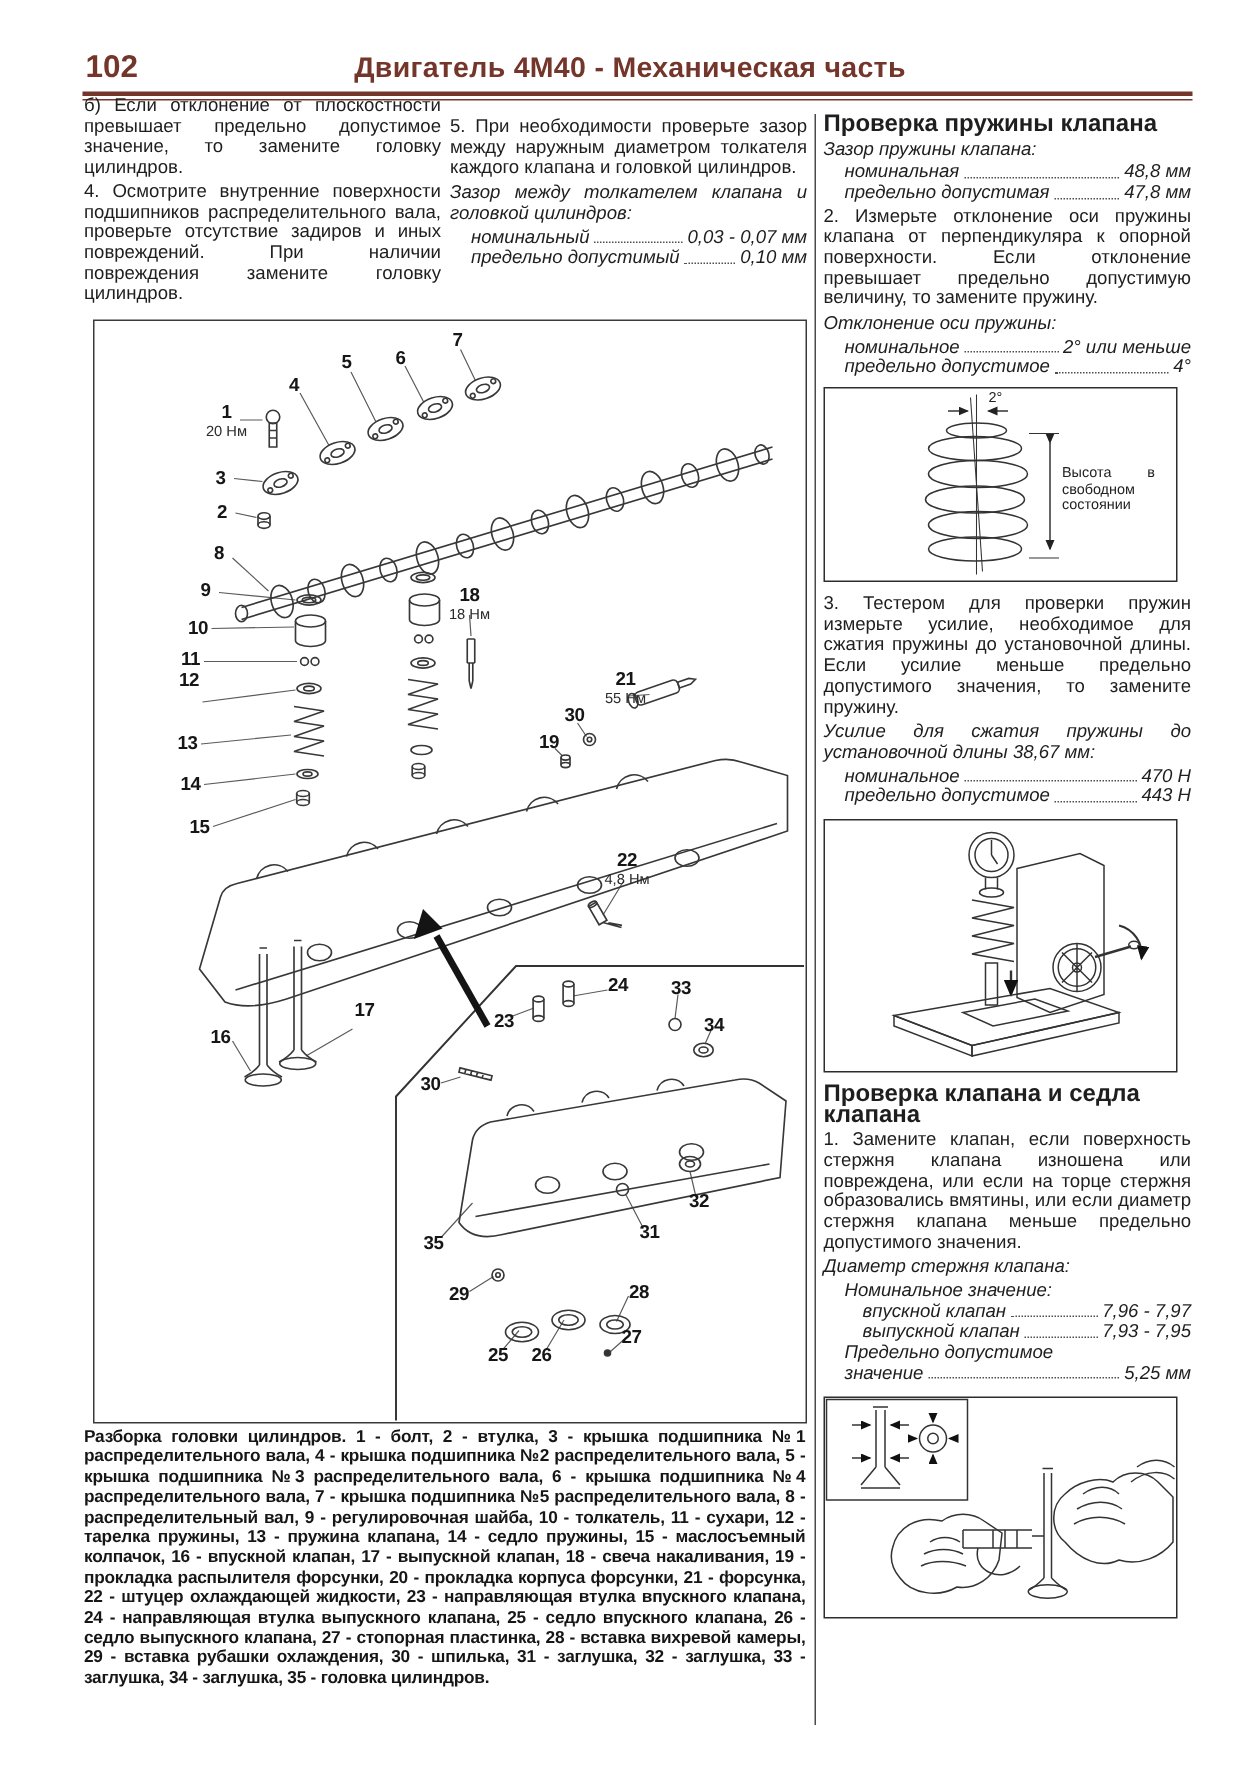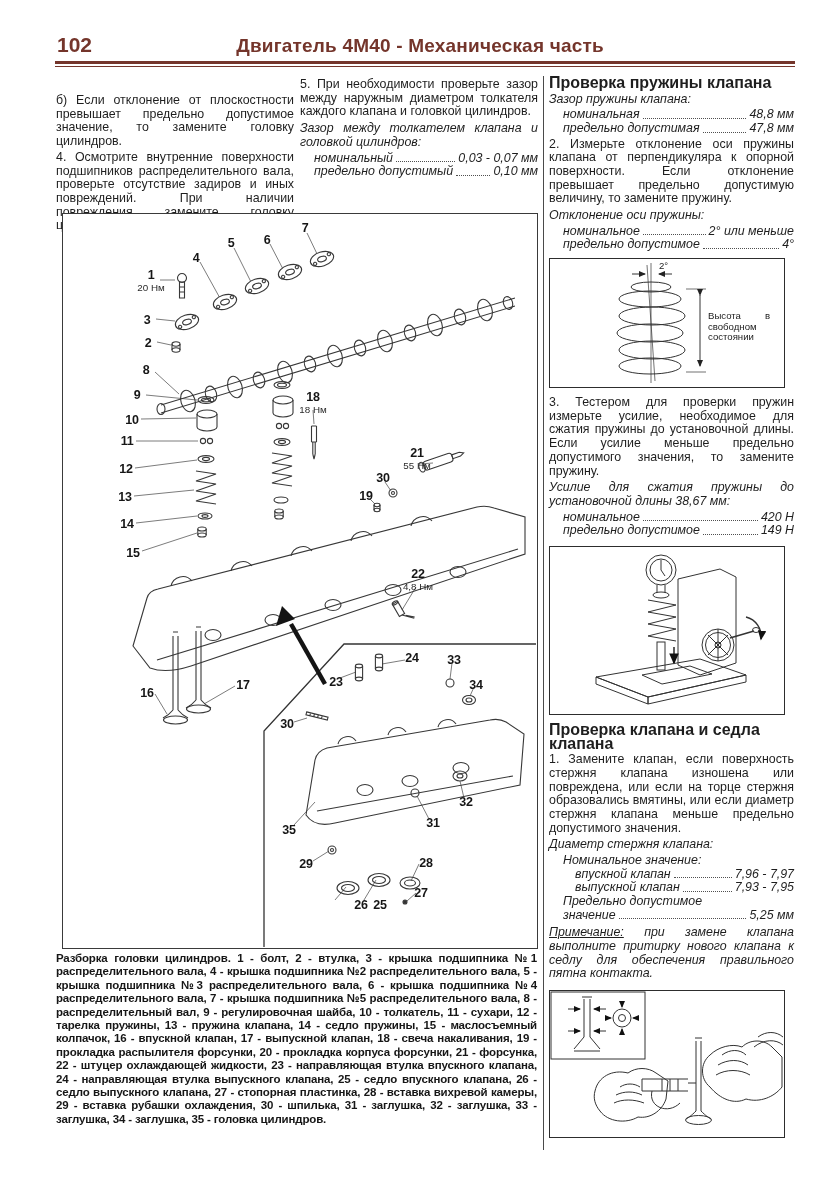--- a/index.html
+++ b/index.html
@@ -7,21 +7,21 @@
         font-family:"Liberation Sans",sans-serif;color:#1e1e1e;overflow:hidden;}
   
   .hdr-num{position:absolute;left:57px;top:33px;font-size:21px;font-weight:bold;color:#74352b;}
   .hdr-title{position:absolute;left:110px;top:35px;width:620px;text-align:center;
              font-size:19px;font-weight:bold;color:#74352b;letter-spacing:0.2px;}
   .rule1{position:absolute;left:55px;top:61px;width:740px;height:3px;background:#74352b;}
   .rule2{position:absolute;left:55px;top:66px;width:740px;height:1px;background:#74352b;}
   .vrule{position:absolute;left:543px;top:76px;width:1px;height:1074px;background:#4a4a4a;}
   
   .col{position:absolute;font-size:12.4px;line-height:13.7px;text-align:justify;}
-  #col1{left:56px;top:94px;width:238px;}
+  #col1{left:56px;top:64px;width:238px;}
   #col2{left:300px;top:78px;width:238px;}
   #col3{left:549px;top:76px;width:245px;}
   p.block{margin:0 0 2px 0;}
   .hang{margin-left:18px;}
   .it{font-style:italic;}
   h3.sec{font-size:16px;font-weight:bold;margin:0 0 3px 0;text-align:left;}
   .spec{display:flex;align-items:flex-end;font-style:italic;margin-left:14px;line-height:13.6px;}
   .spec.deep{margin-left:26px;}
   .spec .lbl{white-space:nowrap;}
   .spec .dots{flex:1;border-bottom:1.5px dotted #4f4f4f;margin:0 3px 3px 3px;min-width:8px;}
@@ -263,41 +263,41 @@
         <span class="callout" style="left: 84px; top: 105px;"><b>3</b></span>
         <span class="callout" style="left: 85px; top: 128px;"><b>2</b></span>
         <span class="callout" style="left: 133px; top: 43px;"><b>4</b></span>
         <span class="callout" style="left: 168px; top: 28px;"><b>5</b></span>
         <span class="callout" style="left: 204px; top: 25px;"><b>6</b></span>
         <span class="callout" style="left: 242px; top: 13px;"><b>7</b></span>
         <span class="callout" style="left: 83px; top: 155px;"><b>8</b></span>
         <span class="callout" style="left: 74px; top: 180px;"><b>9</b></span>
         <span class="callout" style="left: 69px; top: 205px; text-align: center;"><b>10</b></span>
         <span class="callout" style="left: 64px; top: 226px;"><b>11</b></span>
-        <span class="callout" style="left: 63px; top: 254px;"><b>12</b></span>
+        <span class="callout" style="left: 63px; top: 240px;"><b>12</b></span>
         <span class="callout" style="left: 62px; top: 282px;"><b>13</b></span>
         <span class="callout" style="left: 64px; top: 309px;"><b>14</b></span>
         <span class="callout" style="left: 70px; top: 338px;"><b>15</b></span>
         <span class="callout" style="left: 250px; top: 188px;"><b>18</b><i>18 Нм</i></span>
         <span class="callout" style="left: 354px; top: 244px;"><b>21</b><i>55 Нм</i></span>
         <span class="callout" style="left: 320px; top: 263px;"><b>30</b></span>
         <span class="callout" style="left: 303px; top: 281px;"><b>19</b></span>
         <span class="callout" style="left: 355px; top: 365px;"><b>22</b><i>4,8 Нм</i></span>
         <span class="callout" style="left: 84px; top: 478px;"><b>16</b></span>
-        <span class="callout" style="left: 180px; top: 470px;"><b>17</b></span>
+        <span class="callout" style="left: 180px; top: 460px;"><b>17</b></span>
         <span class="callout" style="left: 224px; top: 509px;"><b>30</b></span>
         <span class="callout" style="left: 273px; top: 467px;"><b>23</b></span>
         <span class="callout" style="left: 349px; top: 443px;"><b>24</b></span>
         <span class="callout" style="left: 391px; top: 445px;"><b>33</b></span>
         <span class="callout" style="left: 413px; top: 470px;"><b>34</b></span>
         <span class="callout" style="left: 226px; top: 615px;"><b>35</b></span>
         <span class="callout" style="left: 403px; top: 587px;"><b>32</b></span>
         <span class="callout" style="left: 370px; top: 608px;"><b>31</b></span>
         <span class="callout" style="left: 243px; top: 649px;"><b>29</b></span>
-        <span class="callout" style="left: 269px; top: 690px; margin-left: 48px;"><b>25</b></span>
+        <span class="callout" style="left: 269px; top: 690px;"><b>25</b></span>
         <span class="callout" style="left: 298px; top: 690px;"><b>26</b></span>
         <span class="callout" style="left: 363px; top: 648px;"><b>28</b></span>
         <span class="callout" style="left: 358px; top: 678px;"><b>27</b></span>
       </div>
   </div>
 
   <div id="caption">Разборка головки цилиндров. 1 - болт, 2 - втулка, 3 - крышка подшипника №1 распределительного вала, 4 - крышка подшипника №2 распределительного вала, 5 - крышка подшипника №3 распределительного вала, 6 - крышка подшипника №4 распределительного вала, 7 - крышка подшипника №5 распределительного вала, 8 - распределительный вал, 9 - регулировочная шайба, 10 - толкатель, 11 - сухари, 12 - тарелка пружины, 13 - пружина клапана, 14 - седло пружины, 15 - маслосъемный колпачок, 16 - впускной клапан, 17 - выпускной клапан, 18 - свеча накаливания, 19 - прокладка распылителя форсунки, 20 - прокладка корпуса форсунки, 21 - форсунка, 22 - штуцер охлаждающей жидкости, 23 - направляющая втулка впускного клапана, 24 - направляющая втулка выпускного клапана, 25 - седло впускного клапана, 26 - седло выпускного клапана, 27 - стопорная пластинка, 28 - вставка вихревой камеры, 29 - вставка рубашки охлаждения, 30 - шпилька, 31 - заглушка, 32 - заглушка, 33 - заглушка, 34 - заглушка, 35 - головка цилиндров.</div>
 
   <div class="col" id="col3">
     <h3 class="sec">Проверка пружины клапана</h3>
@@ -349,26 +349,26 @@
       </svg>
       <div class="figlabel" style="left:109px;top:2px">2°</div>
       <div class="figlabel" style="left:158px;top:52px;width:62px">Высота в свободном состоянии</div>
     </div>
 
     <p class="block">3. Тестером для проверки пружин измерьте усилие, необходимое для сжатия пружины до установочной длины. Если усилие меньше предельно допустимого значения, то замените пружину.</p>
     <p class="block it" style="margin-top:3px">Усилие для сжатия пружины до установочной длины 38,67 мм:</p>
     <div class="spec">
       <span class="lbl">номинальное</span>
       <span class="dots"></span>
-      <span class="val">420 Н</span>
+      <span class="val">470 Н</span>
     </div>
     <div class="spec">
       <span class="lbl">предельно допустимое</span>
       <span class="dots"></span>
-      <span class="val">149 Н</span>
+      <span class="val">443 Н</span>
     </div>
 
     <div class="fig" id="fig-tester">
       <svg width="234" height="167" viewBox="0 0 234 167">
         <defs>
           <marker id="ah2" markerWidth="8" markerHeight="8" refX="6" refY="3" orient="auto">
             <path d="M0,0 L7,3 L0,6 Z" fill="#111"></path>
           </marker>
         </defs>
         <g stroke="#333" stroke-width="1" fill="none">
@@ -409,21 +409,20 @@
       <span class="lbl">выпускной клапан</span>
       <span class="dots"></span>
       <span class="val">7,93 - 7,95</span>
     </div>
     <div class="subline">Предельно допустимое</div>
     <div class="spec">
       <span class="lbl">значение</span>
       <span class="dots"></span>
       <span class="val">5,25 мм</span>
     </div>
-    <p class="block it" style="margin-top:4px"><span class="u">Примечание:</span><span> при замене клапана выполните притирку нового клапана к седлу для обеспечения правильного пятна контакта.</span></p>
 
     <div class="fig" id="fig-valve">
       <svg width="234" height="146" viewBox="0 0 234 146">
         <defs>
           <marker id="ah3" markerWidth="8" markerHeight="8" refX="6" refY="3" orient="auto">
             <path d="M0,0 L7,3 L0,6 Z" fill="#111"></path>
           </marker>
         </defs>
         <g stroke="#333" stroke-width="1" fill="none">
           <rect x="1" y="1" width="94" height="67"></rect>

